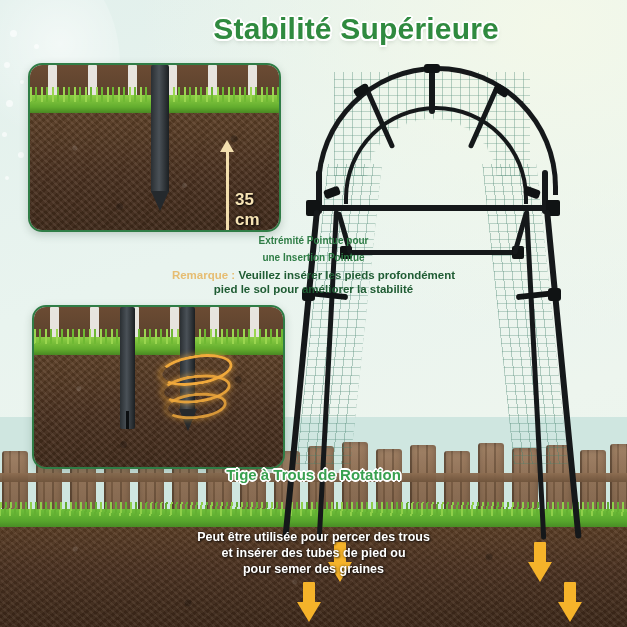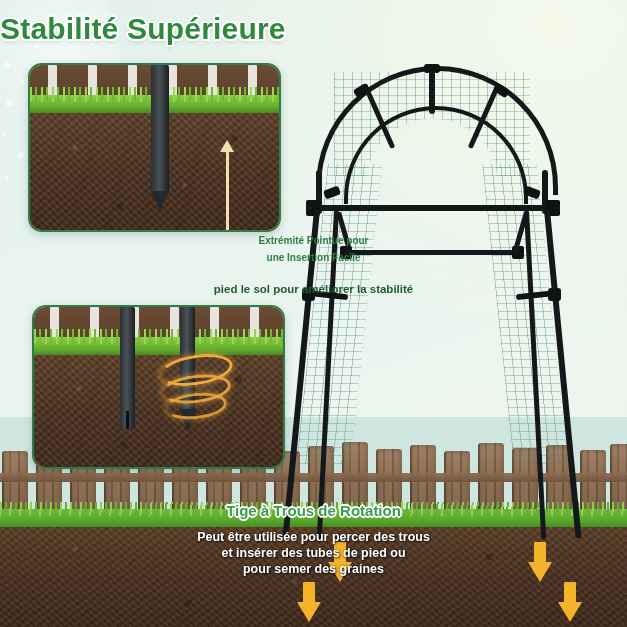--- a/index.html
+++ b/index.html
@@ -18,21 +18,21 @@
   
   .dot{position:absolute;border-radius:50%;background:#ffffff;opacity:.62;}
   .swoosh{
     position:absolute;left:-30px;top:-40px;width:150px;height:210px;
     border-radius:50%;
     background:radial-gradient(circle at 60% 40%, rgba(255,255,255,.55), rgba(255,255,255,0) 62%);
   }
 
   
   #title{
-    position:absolute;left:0;top:12px;width:499px;text-align:left;
+    position:absolute;left:0;top:12px;width:499px;text-align:right;
     font-size:30px;font-weight:bold;color:#2f8a3f;letter-spacing:.2px;
     text-shadow:
       2px 0 0 #fff,-2px 0 0 #fff,0 2px 0 #fff,0 -2px 0 #fff,
       1.5px 1.5px 0 #fff,-1.5px 1.5px 0 #fff,1.5px -1.5px 0 #fff,-1.5px -1.5px 0 #fff,
       0 3px 4px rgba(120,140,120,.35);
   }
 
   
   #scene{position:absolute;left:0;right:0;bottom:0;height:210px;}
   .sky-strip{position:absolute;left:0;right:0;top:0;height:12px;background:#dff0ea;}
@@ -180,21 +180,20 @@
     position:absolute;width:100%;text-align:center;
     font-size:11.5px;font-weight:bold;line-height:14px;color:#1f5c33;
   }
   .cap-note .tag{color:#e6bd72;}
   .cap-green-out{
     position:absolute;width:100%;text-align:center;color:#38a04f;
     font-size:15px;font-weight:bold;line-height:18px;
     text-shadow:
       1.6px 0 0 #fff,-1.6px 0 0 #fff,0 1.6px 0 #fff,0 -1.6px 0 #fff,
       1.2px 1.2px 0 #fff,-1.2px 1.2px 0 #fff,1.2px -1.2px 0 #fff,-1.2px -1.2px 0 #fff;
-    margin-top: 36px;
   }
   .cap-white{
     position:absolute;width:100%;text-align:center;color:#ffffff;
     font-size:12.5px;font-weight:bold;line-height:16px;
     text-shadow:1px 1px 2px rgba(0,0,0,.65),0 0 3px rgba(0,0,0,.55);
     margin-top:40px;
   }
 </style>
 </head>
 <body>
@@ -316,24 +315,29 @@
       <div class="p-plank" style="left:178px;"></div>
       <div class="p-plank" style="left:218px;"></div>
     </div>
     <div class="p-grass"></div>
     <div class="p-soil"></div>
 
     <div class="stake" style="left:121px;top:0;width:18px;height:128px;"></div>
     <div class="stake-tip" style="left:121px;top:126px;"></div>
 
     <div id="meas"></div>
+    <div id="meas-label">35 cm</div>
   </div>
 
   <div class="cap-green" style="left:0;top:232px;">Extrémité Pointue pour</div>
-  <div class="cap-green" style="left:0;top:249px;">une Insertion Facile</div>
+  <div class="cap-green" style="left:0;top:249px;">une Insertion Pointue</div>
+  <div class="cap-note" style="left:0;top:268px;">
+    <span class="tag">Remarque :</span>
+    <span>Veuillez insérer les pieds profondément</span>
+  </div>
   <div class="cap-note" style="left:0;top:282px;">pied le sol pour améliorer la stabilité</div>
 
   <div class="panel" style="left:32px;top:305px;width:249px;height:160px;">
     <div class="p-fence">
       <div class="p-plank" style="left:16px;"></div>
       <div class="p-plank" style="left:56px;"></div>
       <div class="p-plank" style="left:96px;"></div>
       <div class="p-plank" style="left:136px;"></div>
       <div class="p-plank" style="left:176px;"></div>
       <div class="p-plank" style="left:216px;"></div>

